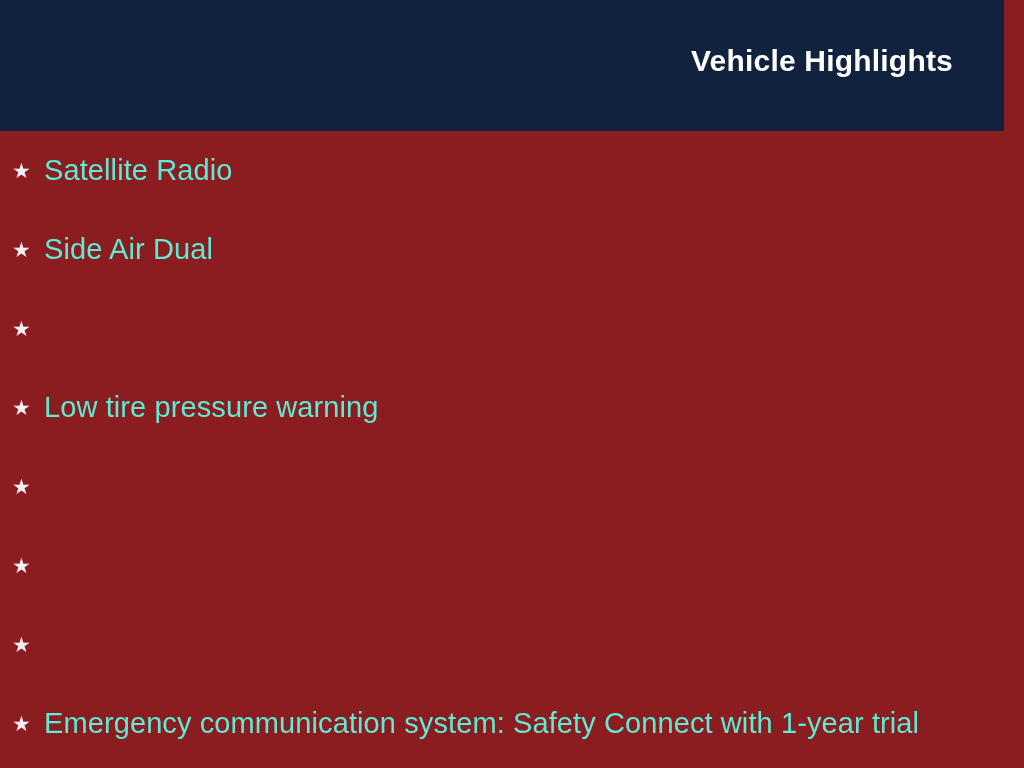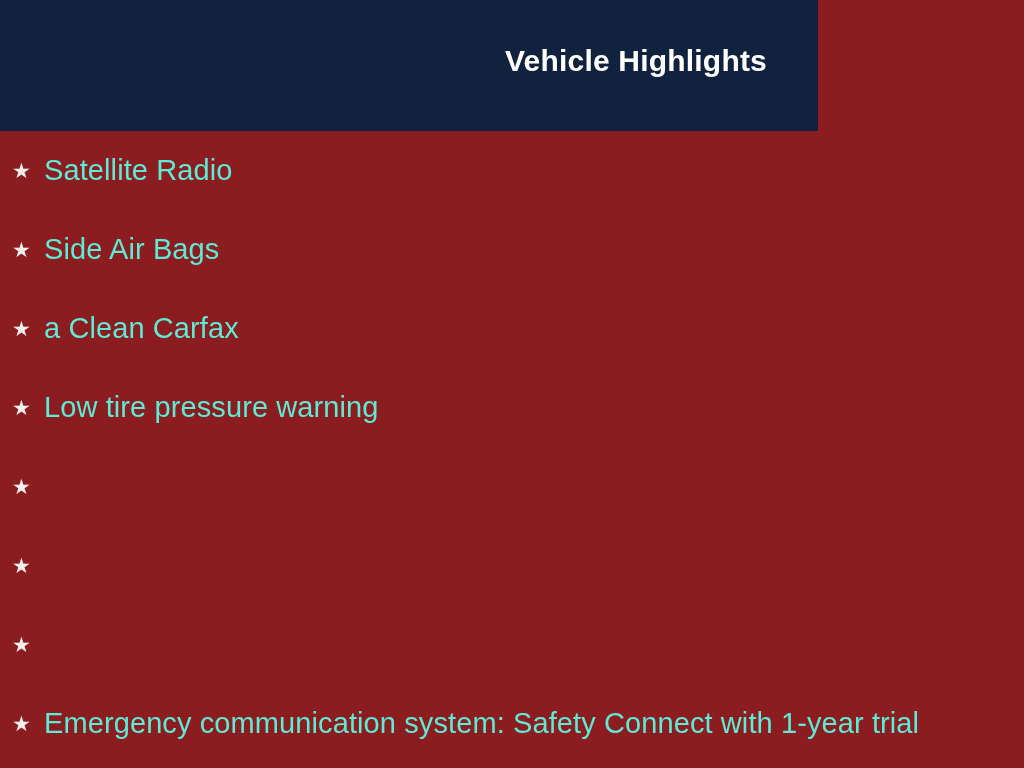--- a/index.html
+++ b/index.html
@@ -18,21 +18,21 @@
     position: relative;
     width: 1024px;
     height: 768px;
     background: #8b1c20;
     overflow: hidden;
   }
   #header {
     position: absolute;
     top: 0;
     left: 0;
-    width: 818px;
+    width: 1004px;
     height: 131px;
     background: #11223f;
     box-sizing: border-box;
   }
   #header-title {
     position: absolute;
     right: 51px;
     top: 44px;
     font-size: 30px;
     font-weight: bold;
@@ -96,26 +96,25 @@
   <div id="body">
     <ul id="highlights-list">
 
       <li class="highlight-item">
         <span class="bullet-star">★</span>
         <span class="item-label">Satellite Radio</span>
       </li>
 
       <li class="highlight-item">
         <span class="bullet-star">★</span>
-        <span class="item-label">Side Air Bags</span>
+        <span class="item-label">Side Air Dual</span>
       </li>
 
       <li class="highlight-item">
         <span class="bullet-star">★</span>
-        <span class="item-label">a Clean Carfax</span>
       </li>
 
       <li class="highlight-item">
         <span class="bullet-star">★</span>
         <span class="item-label">Low tire pressure warning</span>
       </li>
 
       <li class="highlight-item">
         <span class="bullet-star">★</span>
       </li>

